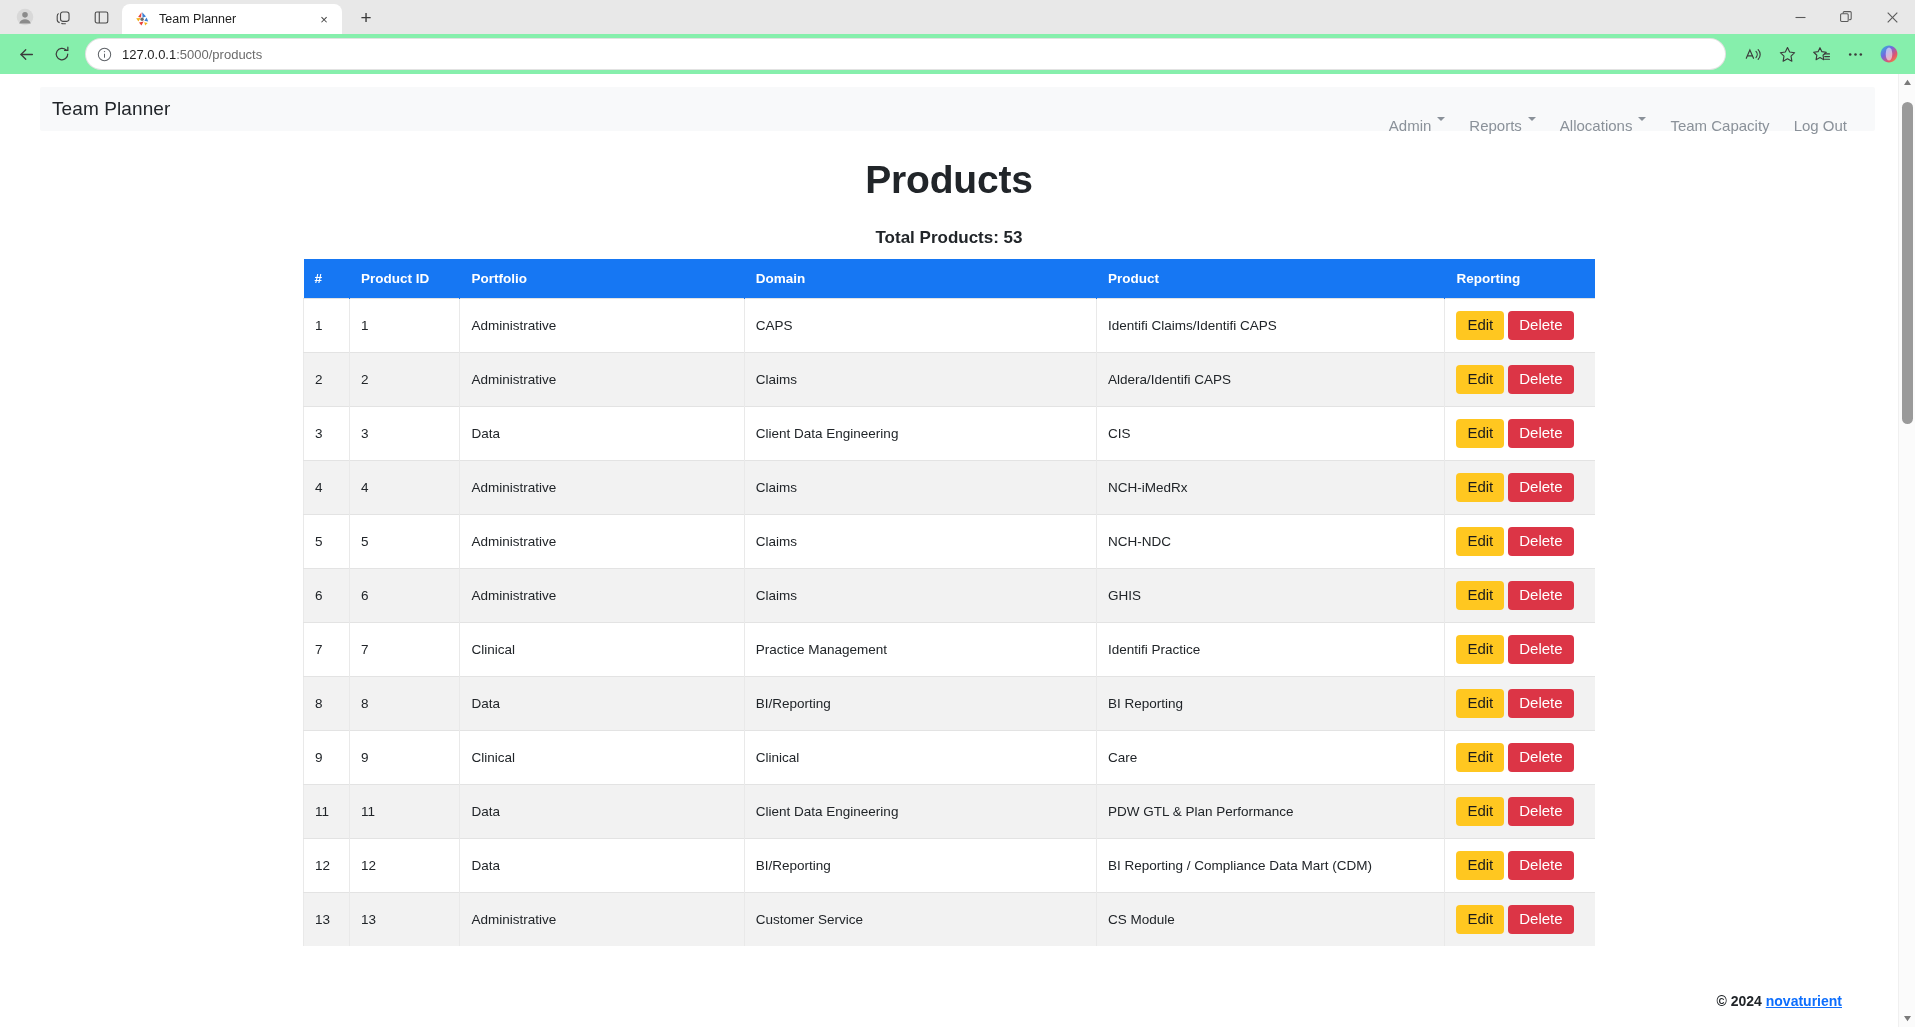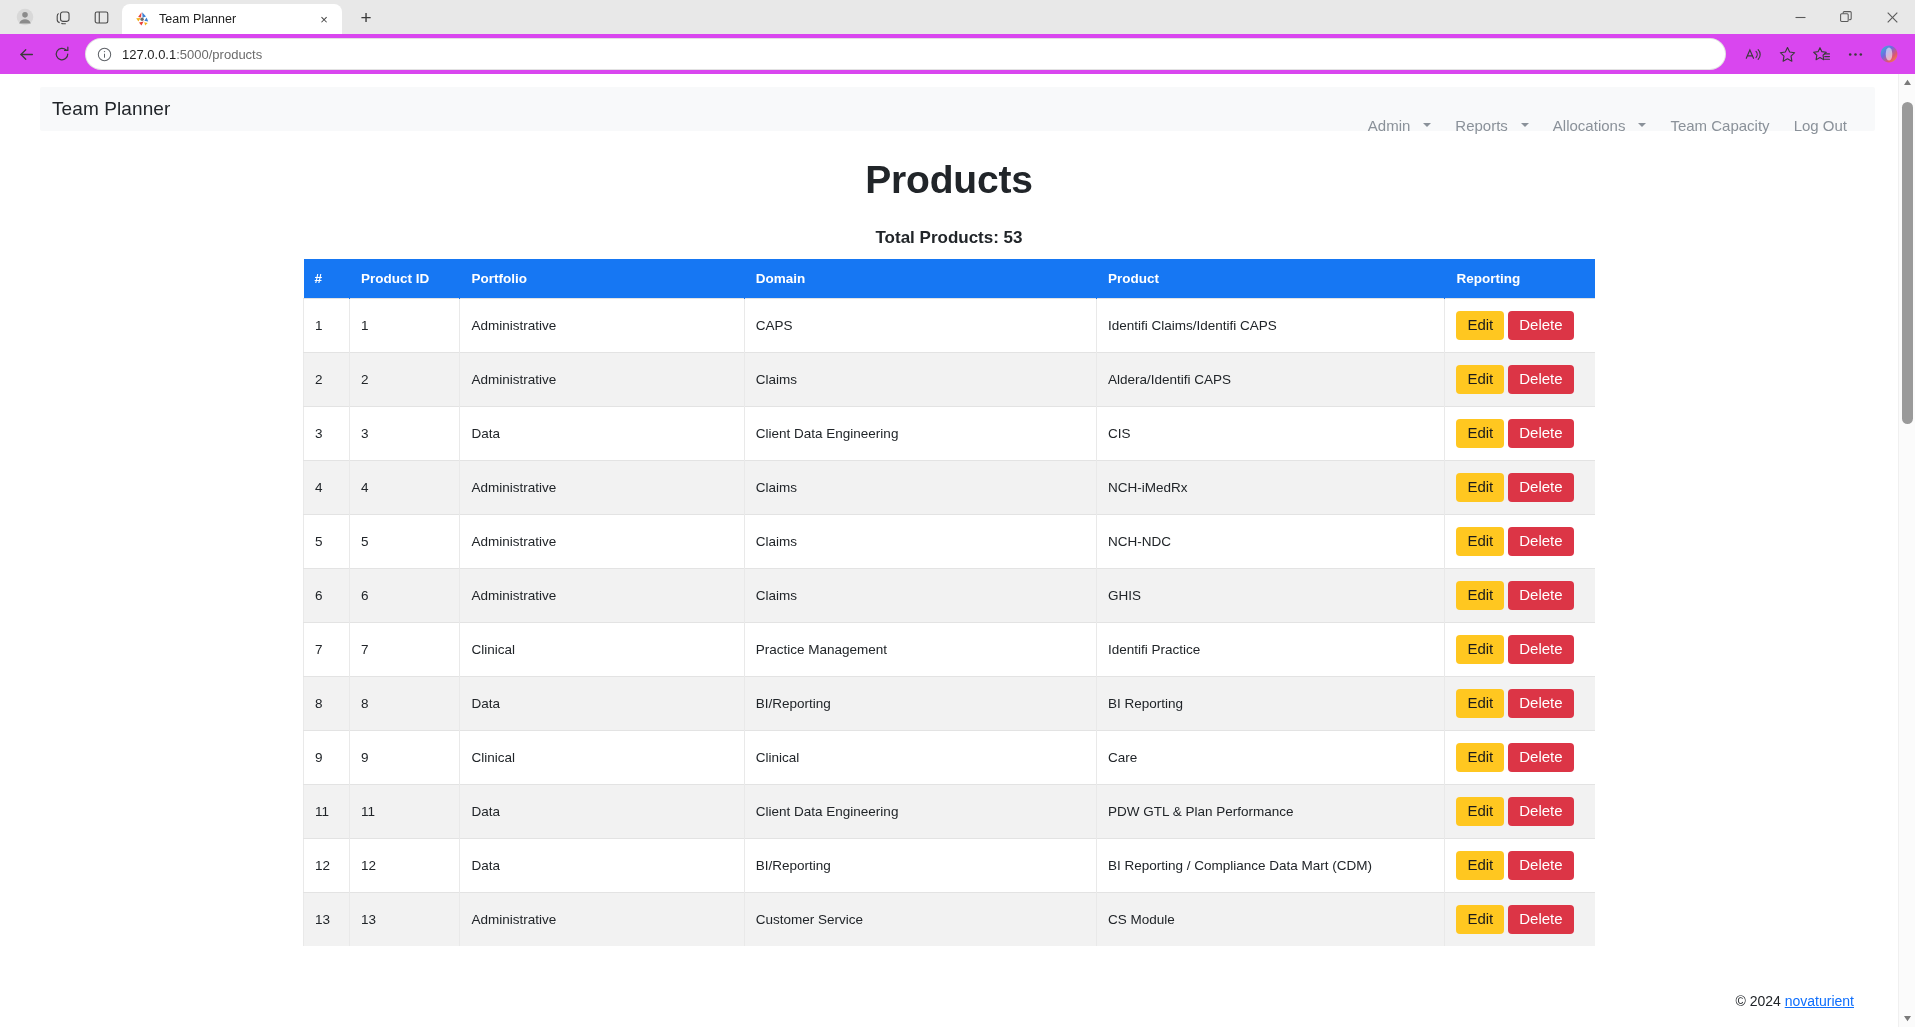--- a/index.html
+++ b/index.html
@@ -66,21 +66,21 @@
     height: 34px; display: flex; align-items: center;
   }
   .winbtn {
     width: 46px; height: 34px;
     display: flex; align-items: center; justify-content: center;
     color: #5a5a5a;
   }
 
   .toolbar {
     height: 40px;
-    background: #d946ef;
+    background: #86efac;
     display: flex;
     align-items: center;
     padding: 0 10px 0 10px;
     gap: 4px;
   }
   .tbicon {
     width: 32px; height: 32px; border-radius: 5px;
     display: flex; align-items: center; justify-content: center;
     color: #3b3b3b; flex: 0 0 auto;
   }
@@ -138,21 +138,21 @@
     margin-left: auto;
     display: flex;
     align-items: center;
     gap: 0px;
   }
   .navlink {
     font-size: 15px;
     color: #8a9199;
     padding: 6px 12px;
     white-space: nowrap;
-    display: flex; align-items: center; gap: 13px; margin-top: 32px;
+    display: flex; align-items: flex-start; gap: 6px; margin-top: 32px;
   }
   .caret {
     width: 0; height: 0;
     border-left: 4px solid transparent;
     border-right: 4px solid transparent;
     border-top: 4.5px solid #8a9199;
     display: inline-block;
   }
 
   
@@ -234,24 +234,25 @@
     cursor: pointer;
     margin-right: 4px;
     line-height: 1.2;
   }
   .btn-edit { background: #ffc720; color: #1c1c1c; }
   .btn-del  { background: #dc3546; color: #ffffff; }
 
   
   .footer {
     position: absolute;
-    right: 44px;
+    right: 56px;
     bottom: 18px;
     font-size: 14px;
     color: #212529;
+    font-weight: bold;
   }
   .footer a { color: #0d6efd; text-decoration: underline; }
 
   
   .pagescroll {
     position: absolute;
     right: 0; top: 0;
     width: 17px; height: 953px;
     background: #fbfbfb;
     border-left: 1px solid #f0f0f0;

